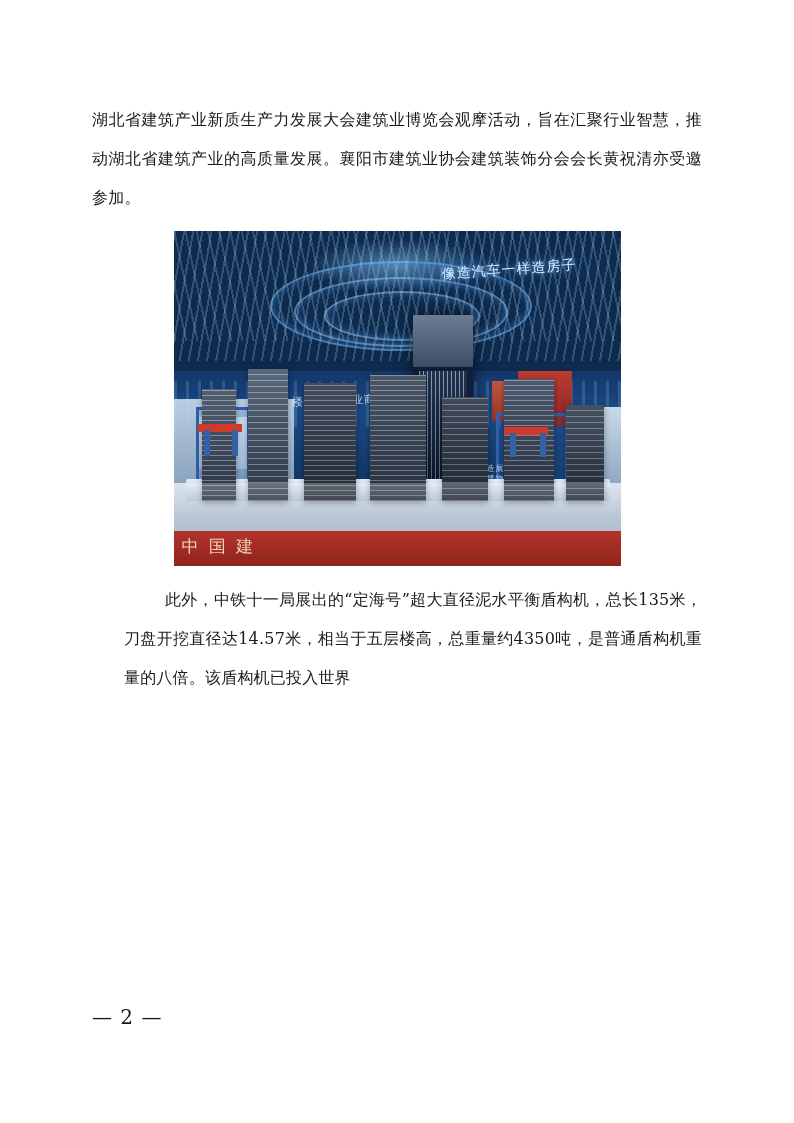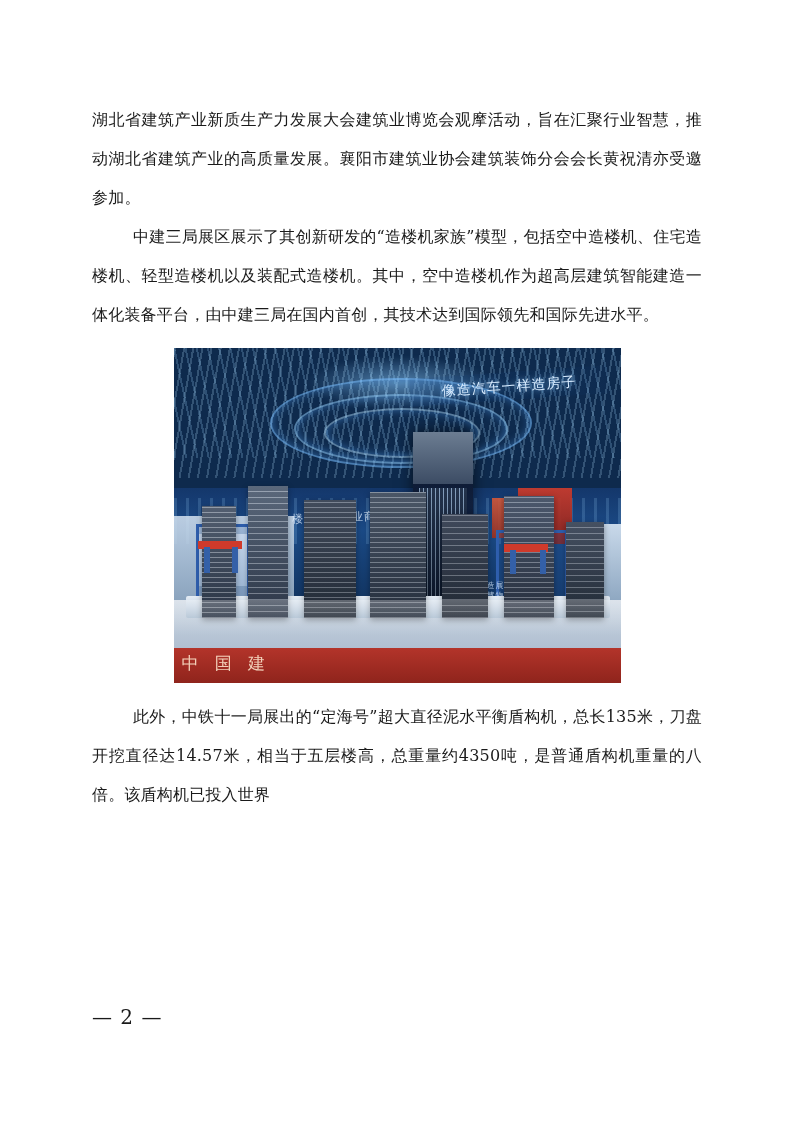--- a/index.html
+++ b/index.html
@@ -172,21 +172,21 @@
   }
   .floor-red {
     position: absolute;
     left: 0; top: 300px; width: 100%; height: 35px;
     background: linear-gradient(180deg, #b3342a 0%, #8f241c 100%);
   }
   .floor-red-text {
     position: absolute;
     left: 8px; top: 304px;
     color: rgba(255,235,210,0.85);
-    font-family: Liberation Mono, monospace;
+    font-family: Liberation Serif, serif;
     font-size: 17px;
     letter-spacing: 3px;
     white-space: nowrap;
   }
   .platform {
     position: absolute;
     left: 12px; top: 248px; width: 424px; height: 22px;
     background: linear-gradient(180deg, #e4ecf5, #aec0d2);
     border-radius: 2px;
   }
@@ -261,21 +261,20 @@
 </style>
 </head>
 <body>
 
 <div class="page">
   <div class="content">
 
     <p class="para">湖北省建筑产业新质生产力发展大会建筑业博览会观摩活动，旨在汇聚行业智慧，推动湖北省建筑产业的高质量发展。襄阳市建筑业协会建筑装饰分会会长黄祝清亦受邀参加。</p>
 
 
-    <p class="para indent">中建三局展区展示了其创新研发的“造楼机家族”模型，包括空中造楼机、住宅造楼机、轻型造楼机以及装配式造楼机。其中，空中造楼机作为超高层建筑智能建造一体化装备平台，由中建三局在国内首创，其技术达到国际领先和国际先进水平。</p>
 
     <div class="figure-wrap">
       <div class="figure">
         <div class="ceiling"></div>
         <div class="ceiling-glow"></div>
         <div class="slats"></div>
         <div class="slats2"></div>
         <div class="ceiling-ring ring1"></div>
         <div class="ceiling-ring ring2"></div>
         <div class="ceiling-ring ring3"></div>
@@ -318,17 +317,17 @@
         <div class="crane-top" style="left:330px; top:196px;"></div>
         <div class="crane-mast" style="left:336px; top:202px; height:24px;"></div>
         <div class="crane-mast" style="left:366px; top:202px; height:24px;"></div>
 
         <div class="glass-reflect"></div>
         <div class="floor-red"></div>
         <div class="floor-red-text">中 国 建</div>
       </div>
     </div>
 
-    <p class="para indent" style="margin-top:14px;">此外，中铁十一局展出的“定海号”超大直径泥水平衡盾构机，总长135米，刀盘开挖直径达14.57米，相当于五层楼高，总重量约4350吨，是普通盾构机重量的八倍。该盾构机已投入世界</p>
+    <p class="para indent" style="margin-top:14px;margin-left:32px;">此外，中铁十一局展出的“定海号”超大直径泥水平衡盾构机，总长135米，刀盘开挖直径达14.57米，相当于五层楼高，总重量约4350吨，是普通盾构机重量的八倍。该盾构机已投入世界</p>
   </div>
 
   <div class="page-number">— 2 —</div>
 </div>
 
 </body></html>

